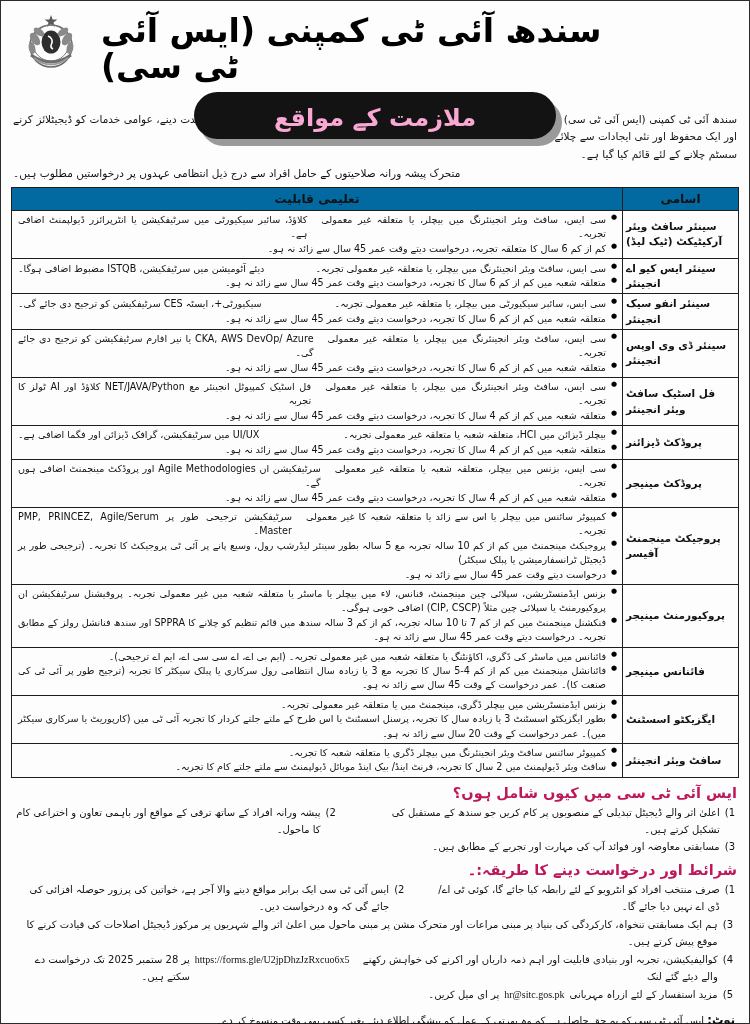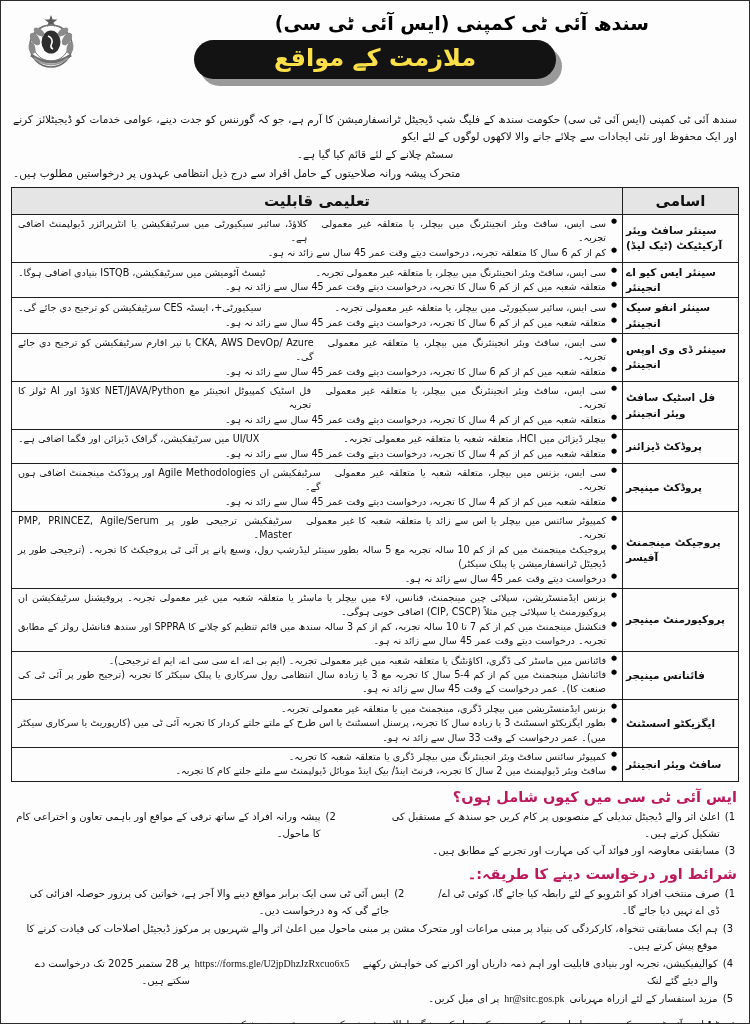--- a/index.html
+++ b/index.html
@@ -29,80 +29,80 @@
     height: 96px;
   }
   .emblem {
     position: absolute;
     top: 4px; left: 8px;
     width: 64px; height: 64px;
   }
   .emblem svg { display: block; width: 64px; height: 64px; }
 
   .org-title {
-    text-align: right;
-    font-size: 19px;
+    text-align: left;
+    font-size: 33px;
     font-weight: 700;
     letter-spacing: 0px;
     line-height: 1.1;
     padding: 4px 90px 0 90px;
     color: #000;
     direction: rtl;
   }
   .pill-wrap {
     display: flex;
     justify-content: center;
     margin-top: 6px;
     position: relative;
   }
   .pill {
     position: relative;
     background: #131313;
-    color: #fde047;
+    color: #f9a8d4;
     border-radius: 26px;
-    padding: 5px 80px 7px 80px;
+    padding: 13px 80px 7px 80px;
     font-size: 24px;
     font-weight: 700;
     line-height: 1.15;
     box-shadow: 6px 7px 0 0 #9a9a9a;
     direction: rtl;
   }
 
   
   .intro {
     direction: rtl;
     text-align: justify;
     font-size: 10.5px;
     line-height: 1.65;
     margin: 6px 2px 2px 2px;
     color: #151515;
   }
-  .intro .l3 { text-align: center; }
+  .intro .l3 { text-align: right; }
   .intro-seek {
     direction: rtl;
     text-align: left;
     font-size: 10.5px;
     line-height: 1.6;
     margin: 1px 2px 5px 2px;
   }
 
   
   table.jobs {
     width: 100%;
     border-collapse: collapse;
     direction: rtl;
     table-layout: fixed;
   }
   table.jobs th, table.jobs td {
     border: 1px solid #1e1e1e;
     vertical-align: middle;
   }
   table.jobs thead th {
-    background: #e5e5e5;
-    font-size: 15px;
+    background: #0369a1;
+    font-size: 12px;
     font-weight: 700;
     padding: 4px 18px;
     text-align: center;
     height: 22px;
   }
   th.col-title { width: 116px; }
   th.col-qual  { width: auto; }
 
   td.title-cell {
     text-align: left;
@@ -258,21 +258,21 @@
             </ul>
           </td>
         </tr>
         <tr>
           <td class="title-cell">سینئر ایس کیو اے انجینئر</td>
           <td class="qual-cell">
             <ul class="bullets">
               <li>
                 <span class="spread">
                   <span class="flexible">سی ایس، سافٹ ویئر انجینئرنگ میں بیچلر، یا متعلقہ غیر معمولی تجربہ۔</span>
-                  <span class="flexible">ٹیسٹ آٹومیشن میں سرٹیفکیشن، ISTQB بنیادی اضافی ہوگا۔</span>
+                  <span class="flexible">دیئے آٹومیشن میں سرٹیفکیشن، ISTQB مضبوط اضافی ہوگا۔</span>
                 </span>
               </li>
               <li>متعلقہ شعبہ میں کم از کم 6 سال کا تجربہ، درخواست دیتے وقت عمر 45 سال سے زائد نہ ہو۔</li>
             </ul>
           </td>
         </tr>
         <tr>
           <td class="title-cell">سینئر انفو سیک انجینئر</td>
           <td class="qual-cell">
             <ul class="bullets">
@@ -373,21 +373,21 @@
               <li>فائنانس میں ماسٹر کی ڈگری، اکاؤنٹنگ یا متعلقہ شعبہ میں غیر معمولی تجربہ۔ (ایم بی اے، اے سی سی اے، ایم اے ترجیحی)۔</li>
               <li>فائنانشل مینجمنٹ میں کم از کم 4-5 سال کا تجربہ مع 3 یا زیادہ سال انتظامی رول سرکاری یا پبلک سیکٹر کا تجربہ (ترجیح طور پر آئی ٹی کی صنعت کا)۔    عمر درخواست کے وقت 45 سال سے زائد نہ ہو۔</li>
             </ul>
           </td>
         </tr>
         <tr>
           <td class="title-cell">ایگزیکٹو اسسٹنٹ</td>
           <td class="qual-cell">
             <ul class="bullets">
               <li class="align-r">بزنس ایڈمنسٹریشن میں بیچلر ڈگری، مینجمنٹ میں یا متعلقہ غیر معمولی تجربہ۔</li>
-              <li>بطور ایگزیکٹو اسسٹنٹ 3 یا زیادہ سال کا تجربہ، پرسنل اسسٹنٹ یا اس طرح کے ملتے جلتے کردار کا تجربہ آئی ٹی میں (کارپوریٹ یا سرکاری سیکٹر میں)۔    عمر درخواست کے وقت 33 سال سے زائد نہ ہو۔</li>
+              <li>بطور ایگزیکٹو اسسٹنٹ 3 یا زیادہ سال کا تجربہ، پرسنل اسسٹنٹ یا اس طرح کے ملتے جلتے کردار کا تجربہ آئی ٹی میں (کارپوریٹ یا سرکاری سیکٹر میں)۔    عمر درخواست کے وقت 20 سال سے زائد نہ ہو۔</li>
             </ul>
           </td>
         </tr>
         <tr>
           <td class="title-cell">سافٹ ویئر انجینئر</td>
           <td class="qual-cell">
             <ul class="bullets">
               <li class="align-r">کمپیوٹر سائنس سافٹ ویئر انجینئرنگ میں بیچلر ڈگری یا متعلقہ شعبہ کا تجربہ۔</li>
               <li class="align-r">سافٹ ویئر ڈیولپمنٹ میں 2 سال کا تجربہ، فرنٹ اینڈ/ بیک اینڈ موبائل ڈیولپمنٹ سے ملتے جلتے کام کا تجربہ۔</li>
             </ul>

